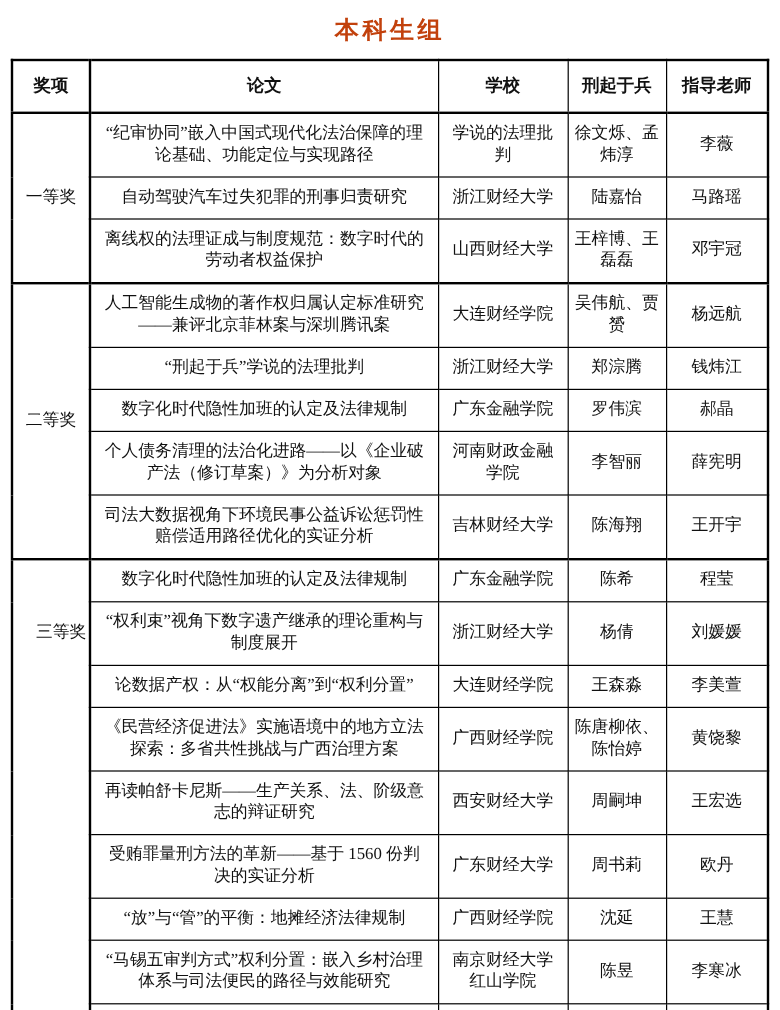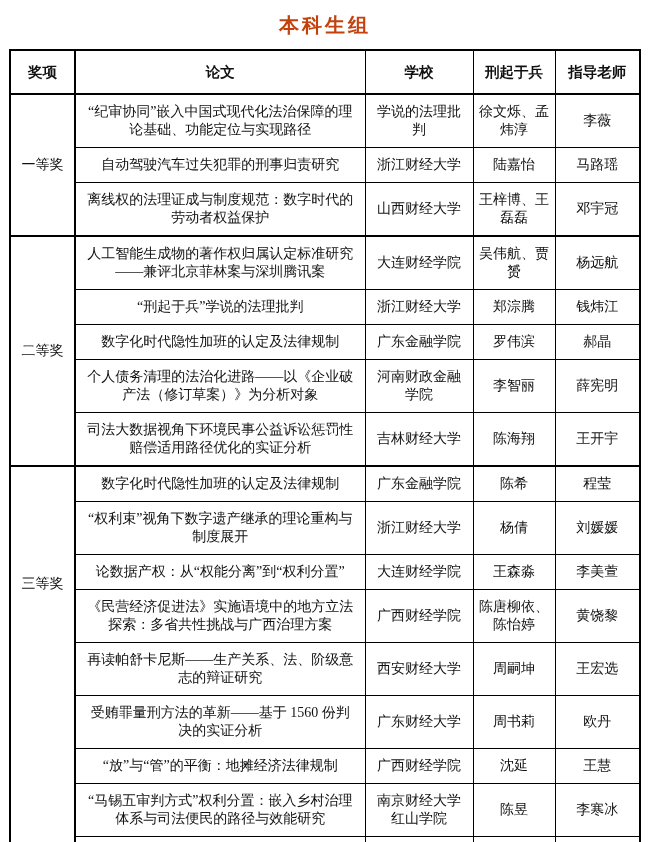--- a/index.html
+++ b/index.html
@@ -51,21 +51,21 @@
     margin-left: 45px;
   }
   th:first-child, td.col-award { border-right: 2px solid #000000; }
   td.col-paper {
     text-align: center;
     padding: 4px 8px;
   }
   td.col-award { padding: 0 2px; }
   tr.group-start td { border-top: 2px solid #000000; }
   td.award-third { vertical-align: top; position: relative; }
-  td.award-third .award-label { display: block; margin-top: 108px; }
+  td.award-third .award-label { display: block; margin-top: 52px; text-align: right; }
   tr.h1 td { height: 26px; font-family: Liberation Serif, serif; }
   tr.h2 td { height: 44px; }
 </style>
 </head>
 <body>
 
 <div class="page">
   <h1 class="title" style="color: #c2410c; font-family: Liberation Serif, serif;">本科生组</h1>
 
   <table class="awards">

